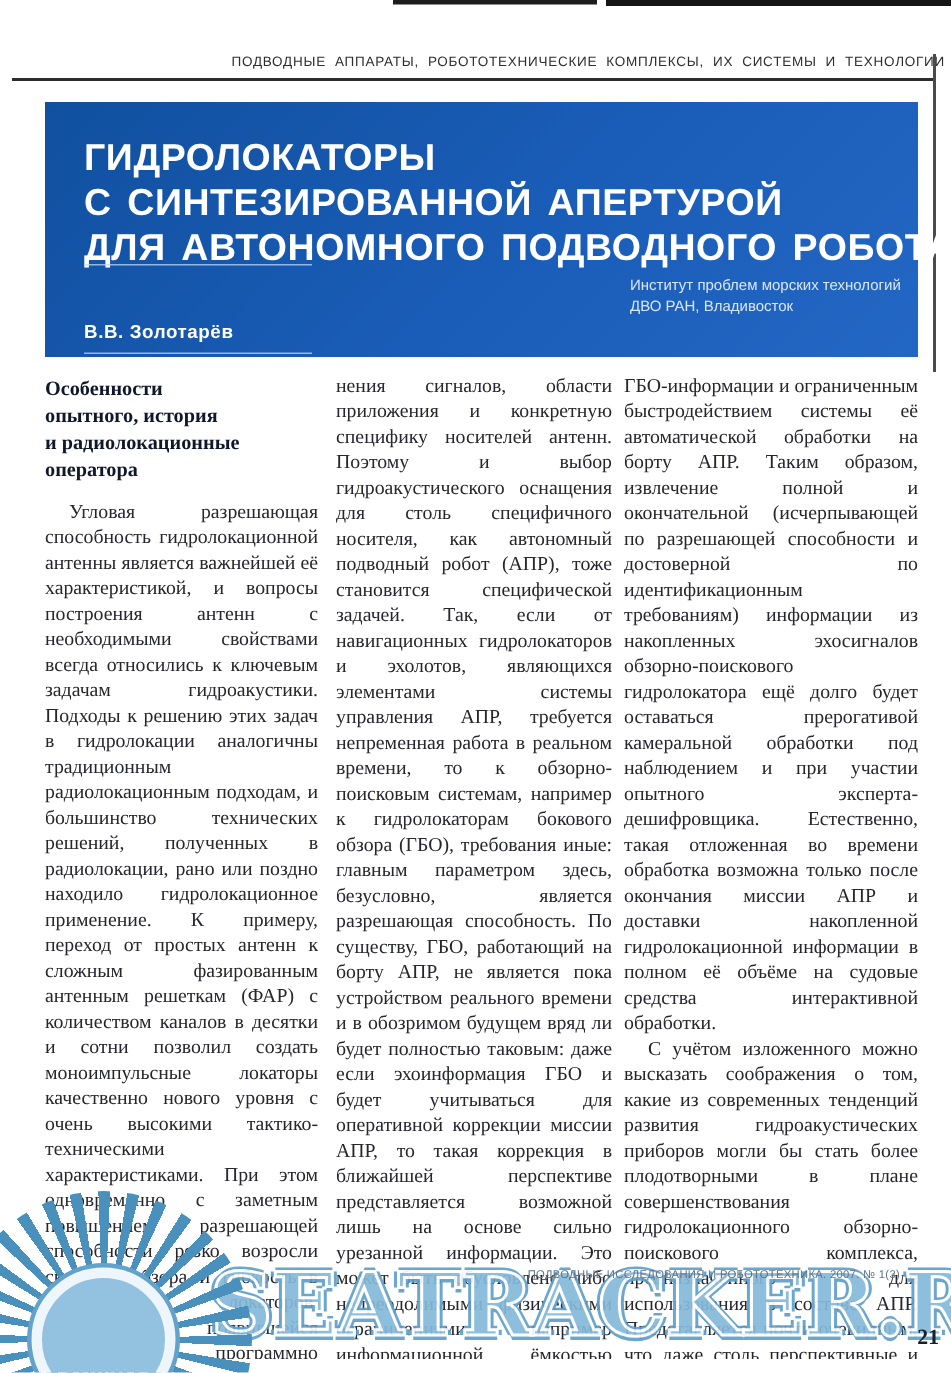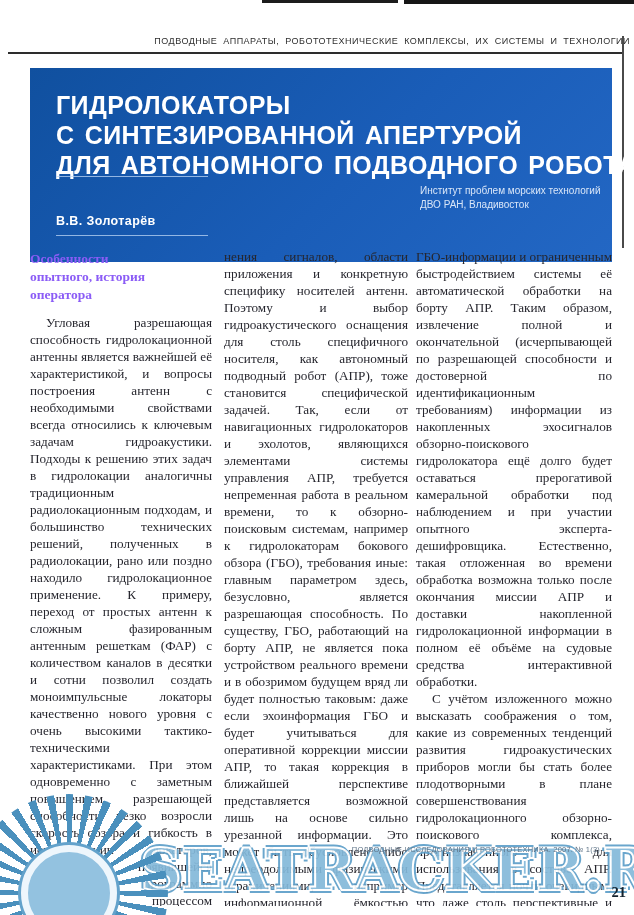--- a/index.html
+++ b/index.html
@@ -16,21 +16,21 @@
   
   .running-head{
     right:4px;top:36px;font-size:9px;letter-spacing:.5px;word-spacing:3px;
     color:#2e2e2e;white-space:nowrap;
   }
   .head-rule{left:8px;top:52px;width:615px;height:2px;background:#2d2d2d;}
   .right-rule{left:622px;top:36px;width:2px;height:212px;background:#4a4a4a;}
 
   
   .title-block{
-    left:30px;top:68px;width:582px;height:194px;
+    left:30px;top:68px;width:582px;height:170px;
     background:linear-gradient(135deg,#10509f 0%,#1a5db8 55%,#2367c4 100%);
   }
   .title-lines{position:absolute;left:26px;top:22px;color:#ffffff;}
   .title-line{
     font-size:25px;font-weight:bold;line-height:30px;letter-spacing:.4px;
     word-spacing:3px;white-space:nowrap;
   }
   .author-wrap{position:absolute;left:26px;top:108px;width:152px;}
   .author-rule{height:1px;background:rgba(190,215,245,.75);}
   .author-name{
@@ -104,23 +104,24 @@
     <div class="author-name">В.В. Золотарёв</div>
     <div class="author-rule"></div>
   </div>
   <div class="affiliation">
     <div>Институт проблем морских технологий</div>
     <div>ДВО РАН, Владивосток</div>
   </div>
 </div>
 
 <div class="abs col col1">
-  <div class="sec-heading" style="color:#8b5cf6;">
+  <div class="sec-heading" style="color:#0f172a;">
     <div>Особенности</div>
     <div>опытного, история</div>
+    <div>и радиолокационные</div>
     <div>оператора</div>
   </div>
   <p class="para indent">Угловая разрешающая способность гидролокационной антенны является важнейшей её характеристикой, и вопросы построения антенн с необходимыми свойствами всегда относились к ключевым задачам гидроакустики. Подходы к решению этих задач в гидролокации аналогичны традиционным радиолокационным подходам, и большинство технических решений, полученных в радиолокации, рано или поздно находило гидролокационное применение. К примеру, переход от простых антенн к сложным фазированным антенным решеткам (ФАР) с количеством каналов в десятки и сотни позволил создать моноимпульсные локаторы качественно нового уровня с очень высокими тактико-техническими характеристиками. При этом одновременно с заметным повышением разрешающей способности резко возросли скорость обзора и гибкость в использовании локаторов, благодаря появившейся возможности программно управлять процессом сканирования диаграммы направленности ФАР в режиме приёма. Но в названных подходах неизбежны и различия: например, когда приходится учитывать физические особенности среды распростра-</p>
 </div>
 
 <div class="abs col col2">
   <p class="para">нения сигналов, области приложения и конкретную специфику носителей антенн. Поэтому и выбор гидроакустического оснащения для столь специфичного носителя, как автономный подводный робот (АПР), тоже становится специфической задачей. Так, если от навигационных гидролокаторов и эхолотов, являющихся элементами системы управления АПР, требуется непременная работа в реальном времени, то к обзорно-поисковым системам, например к гидролокаторам бокового обзора (ГБО), требования иные: главным параметром здесь, безусловно, является разрешающая способность. По существу, ГБО, работающий на борту АПР, не является пока устройством реального времени и в обозримом будущем вряд ли будет полностью таковым: даже если эхоинформация ГБО и будет учитываться для оперативной коррекции миссии АПР, то такая коррекция в ближайшей перспективе представляется возможной лишь на основе сильно урезанной информации. Это может быть обусловлено либо непреодолимыми физическими ограничениями, например информационной ёмкостью канала связи «АПР–судно» (если коррекция осуществляется под контролем оператора, находящегося на обеспечивающем судне), либо техническими ограничениями, обусловленными гигантским объёмом первичной</p>
 </div>
 
 <div class="abs col col3">

